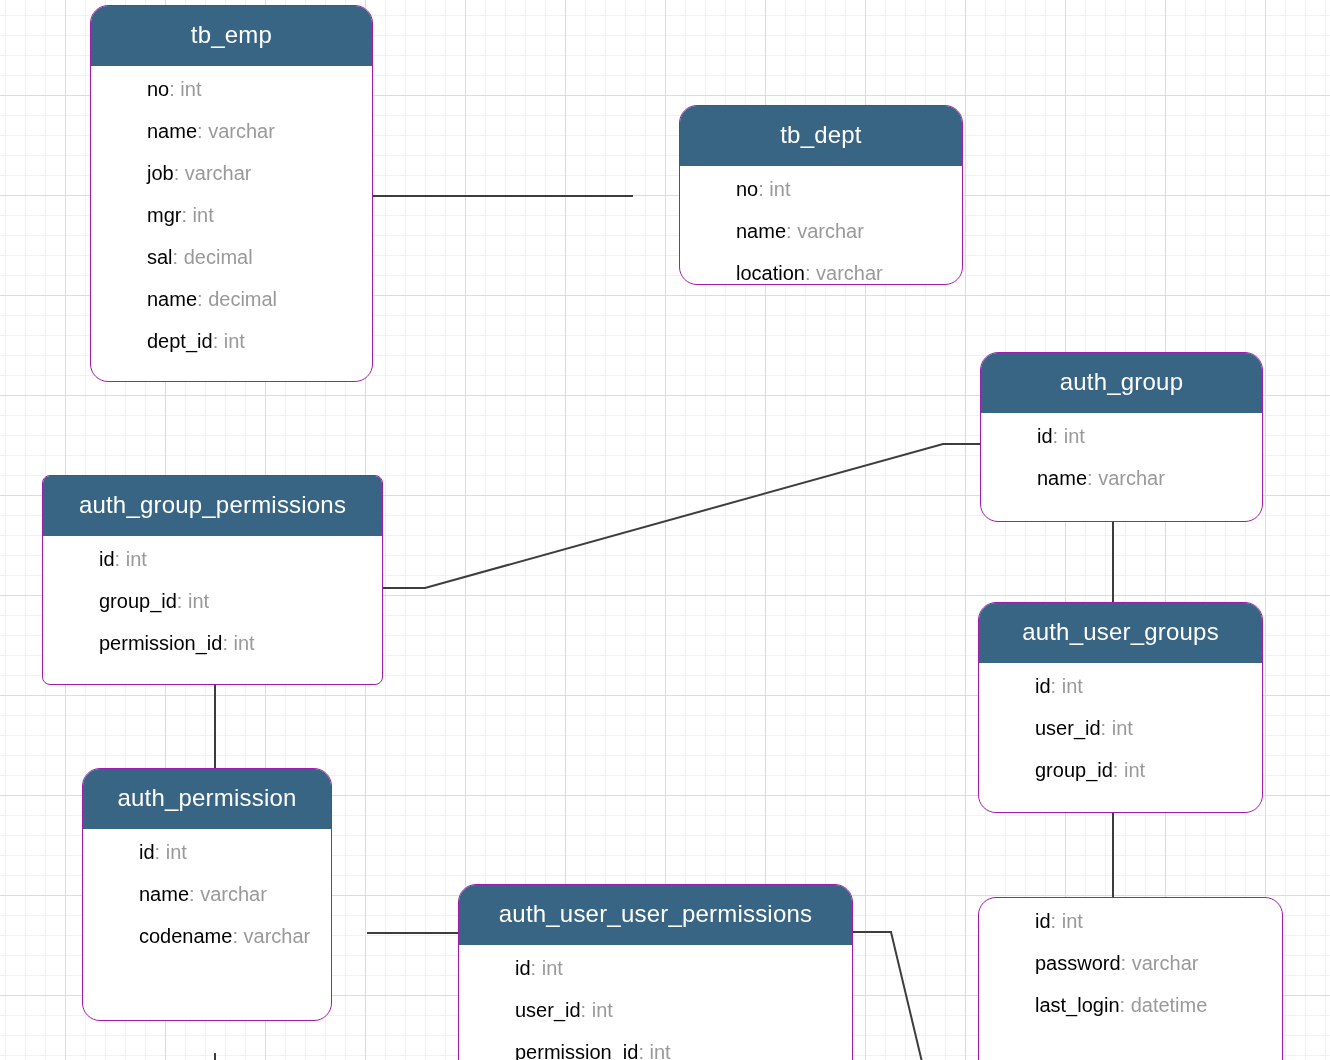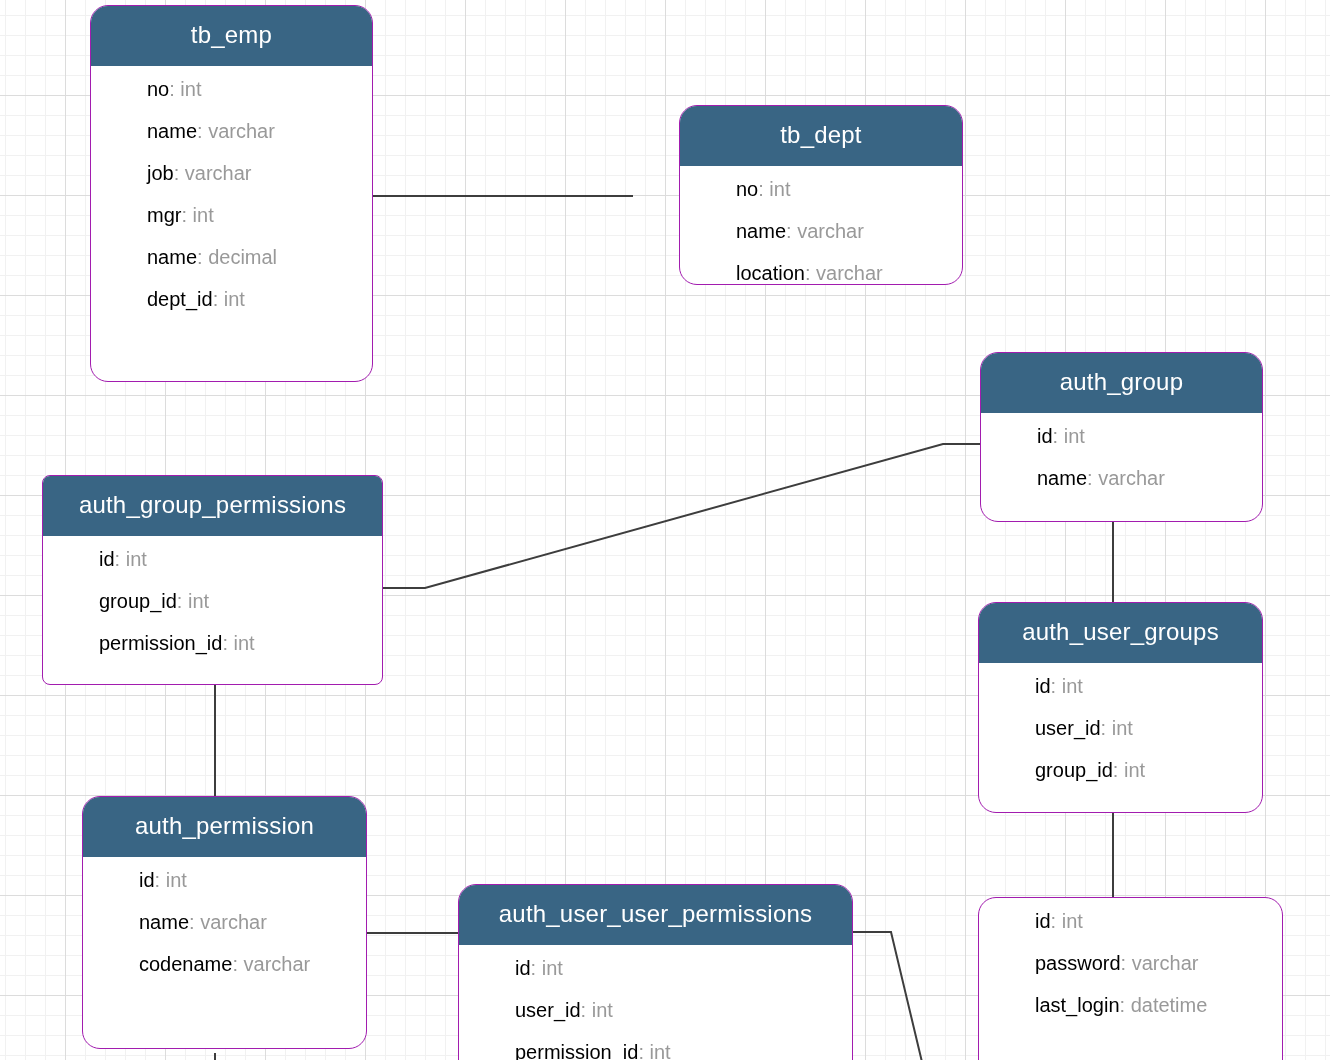--- a/index.html
+++ b/index.html
@@ -54,21 +54,21 @@
     white-space: nowrap;
   }
   .fn { color: #000000; }
   .ft { color: #999999; }
 
   #t0 { left: 90px;  top: 5px;   width: 283px; height: 377px; }
   #t1 { left: 633px; top: 105px; width: 284px; height: 180px; margin-left: 46px; }
   #t2 { left: 980px; top: 352px; width: 283px; height: 170px; }
   #t3 { left: 42px;  top: 475px; width: 341px; height: 210px; border-radius: 8px; }
   #t4 { left: 978px; top: 602px; width: 285px; height: 211px; }
-  #t5 { left: 82px;  top: 796px; width: 285px; height: 253px; }
+  #t5 { left: 82px;  top: 768px; width: 250px; height: 253px; }
   #t6 { left: 458px; top: 840px; width: 395px; height: 210px; margin-top: 44px; }
   #t7 { left: 978px; top: 897px; width: 305px; height: 250px; }
 </style>
 </head>
 <body>
 
 <svg id="wires" width="1330" height="1060" viewBox="0 0 1330 1060">
   <path d="M373 196 H633"></path>
   <path d="M383 588 L425 588 L943 444 L980 444"></path>
   <path d="M1113 522 V602"></path>
@@ -79,20 +79,21 @@
   <path d="M215 1053 V1062"></path>
 </svg>
 
 <div class="table" id="t0">
   <div class="thead">tb_emp</div>
   <div class="tbody">
       <div class="frow"><span class="fn">no</span><span class="ft">: int</span></div>
       <div class="frow"><span class="fn">name</span><span class="ft">: varchar</span></div>
       <div class="frow"><span class="fn">job</span><span class="ft">: varchar</span></div>
       <div class="frow"><span class="fn">mgr</span><span class="ft">: int</span></div>
+      <div class="frow"><span class="fn">sal</span><span class="ft">: decimal</span></div>
       <div class="frow"><span class="fn">name</span><span class="ft">: decimal</span></div>
       <div class="frow"><span class="fn">dept_id</span><span class="ft">: int</span></div>
     </div>
 </div>
 
 <div class="table" id="t1">
   <div class="thead">tb_dept</div>
   <div class="tbody">
       <div class="frow"><span class="fn">no</span><span class="ft">: int</span></div>
       <div class="frow"><span class="fn">name</span><span class="ft">: varchar</span></div>

